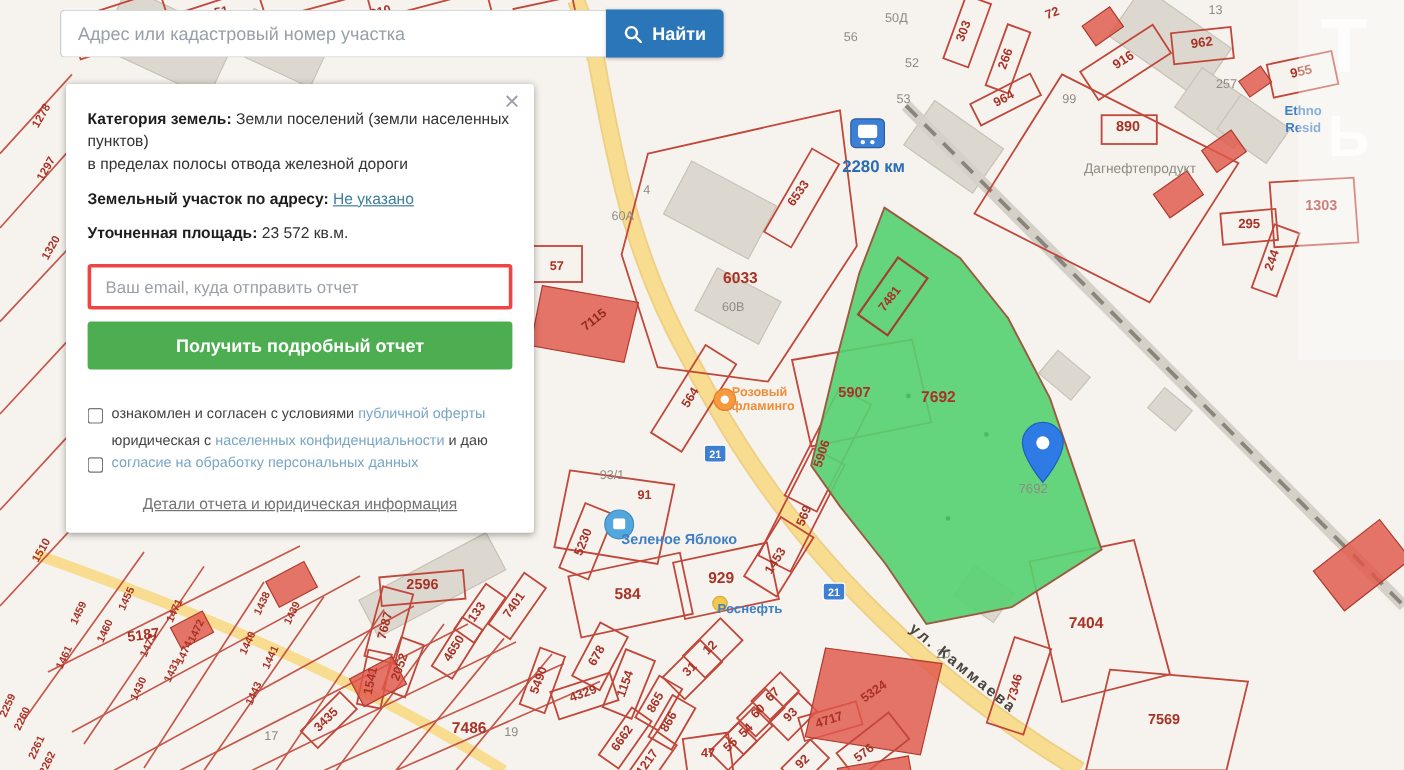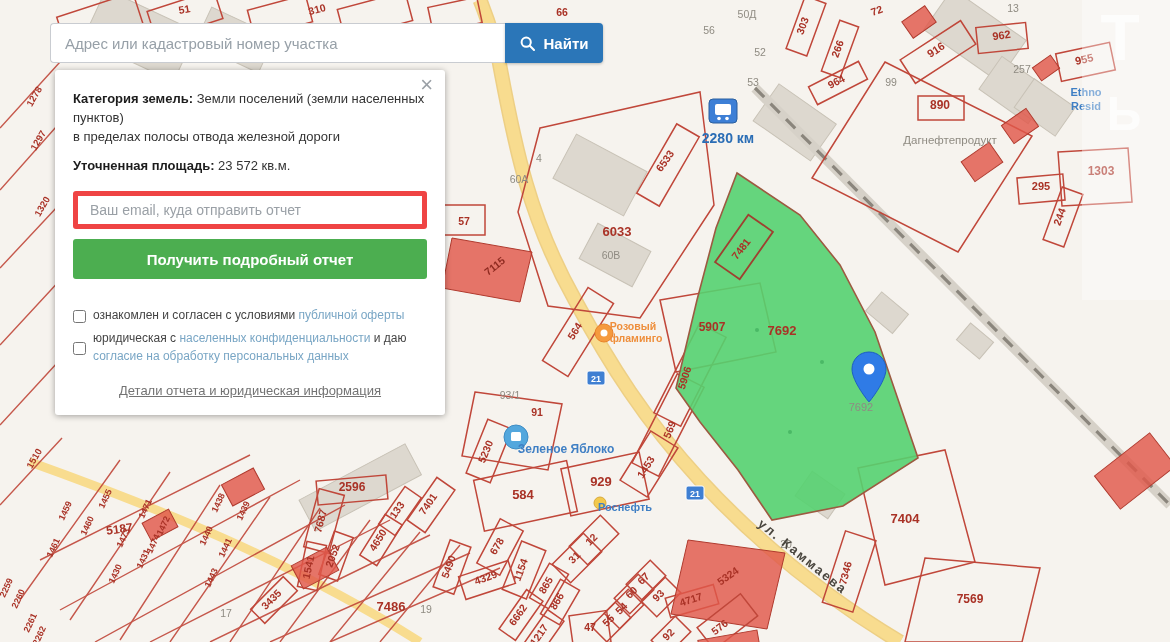--- a/index.html
+++ b/index.html
@@ -15,43 +15,43 @@
   .lbl-poi{fill:#3f7fc4;font-weight:700;}
   .lbl-orange{fill:#ee8e3b;font-weight:700;}
   .lbl-street{fill:#4a463f;font-weight:700;letter-spacing:2px;}
 
   .parcel{fill:none;stroke:#c0473a;stroke-width:1.5;}
   .bfill{fill:#e0584a;fill-opacity:.82;stroke:#b03a2e;stroke-width:1;}
   .gbuild{fill:#ddd8cf;stroke:#c8c2b6;stroke-width:1;}
   .gridline{stroke:#c0473a;stroke-width:1.4;fill:none;opacity:.9;}
 
   
-  .search-bar{position:absolute;left:50px;top:23px;display:flex;z-index:5;}
+  .search-bar{position:absolute;left:50px;top:8px;display:flex;z-index:5;}
   .search-bar input{width:455px;height:40px;border:1px solid #c9ccd1;border-right:none;border-radius:4px 0 0 4px;
     padding:0 14px;font-size:15px;color:#333;box-sizing:border-box;outline:none;background:#fff;
     font-family:"Liberation Sans",sans-serif;}
   .search-bar input::placeholder{color:#97a0a8;}
   .search-btn{height:40px;min-width:98px;background:#2b76b8;color:#fff;border:none;border-radius:0 4px 4px 0;
     font-size:15px;font-weight:700;display:flex;align-items:center;justify-content:center;gap:9px;cursor:pointer;
     font-family:"Liberation Sans",sans-serif;box-shadow:0 1px 3px rgba(0,0,0,.25);}
 
   
   .info-panel{position:absolute;left:55px;top:70px;width:390px;background:#fff;border-radius:3px;
     box-shadow:0 1px 6px rgba(0,0,0,.35);padding:10px 18px 14px;box-sizing:border-box;z-index:5;
     font-size:13px;color:#333;line-height:1.45;}
   .info-panel .row{margin:10px 0;}
   .info-panel b{color:#1d1d1d;}
   a.link{color:#3e7f9d;text-decoration:underline;cursor:pointer;}
   .close-x{position:absolute;top:4px;right:12px;font-size:22px;color:#9aa0a6;cursor:pointer;line-height:1;}
-  .email{width:100%;height:38px;border:5px solid #ef4444;border-radius:3px;padding:0 12px;font-size:14px;color:#333;
+  .email{width:100%;height:38px;border:3px solid #ef4444;border-radius:3px;padding:0 12px;font-size:14px;color:#333;
     box-sizing:border-box;margin:6px 0 10px;outline:none;font-family:"Liberation Sans",sans-serif;}
   .email::placeholder{color:#9aa0a6;}
   .green-btn{width:100%;height:40px;background:#4cae50;border:none;border-radius:3px;color:#fff;font-size:15px;
     font-weight:700;cursor:pointer;margin-bottom:22px;font-family:"Liberation Sans",sans-serif;}
-  .cb{display:flex;gap:7px;font-size:12px;color:#444;margin:5px 0;line-height:1.5;align-items:center;}
+  .cb{display:flex;gap:7px;font-size:12px;color:#444;margin:5px 0;line-height:1.5;align-items:flex-end;}
   .cb input{margin:2px 0 0;width:13px;height:13px;flex:none;}
   .cb-link{color:#79a6c5;cursor:pointer;text-decoration:none;}
   .center-link{text-align:center;margin-top:17px;font-size:13px;}
   .center-link a{color:#737373;text-decoration:underline;cursor:pointer;}
 </style>
 </head>
 <body>
 
 <div class="stage">
 
@@ -339,20 +339,24 @@
   <div class="info-panel">
     <div class="close-x">×</div>
 
 
     <p class="row">
       <b>Категория земель:</b>
       <span>Земли поселений (земли населенных пунктов)</span><br>
       <span>в пределах полосы отвода железной дороги</span>
     </p>
 
+    <p class="row">
+      <b>Земельный участок по адресу:</b>
+      <a class="link">Не указано</a>
+    </p>
 
     <p class="row">
       <b>Уточненная площадь:</b>
       <span>23 572 кв.м.</span>
     </p>
 
     <input type="text" class="email" placeholder="Ваш email, куда отправить отчет" style="">
 
     <button class="green-btn">Получить подробный отчет</button>
 

